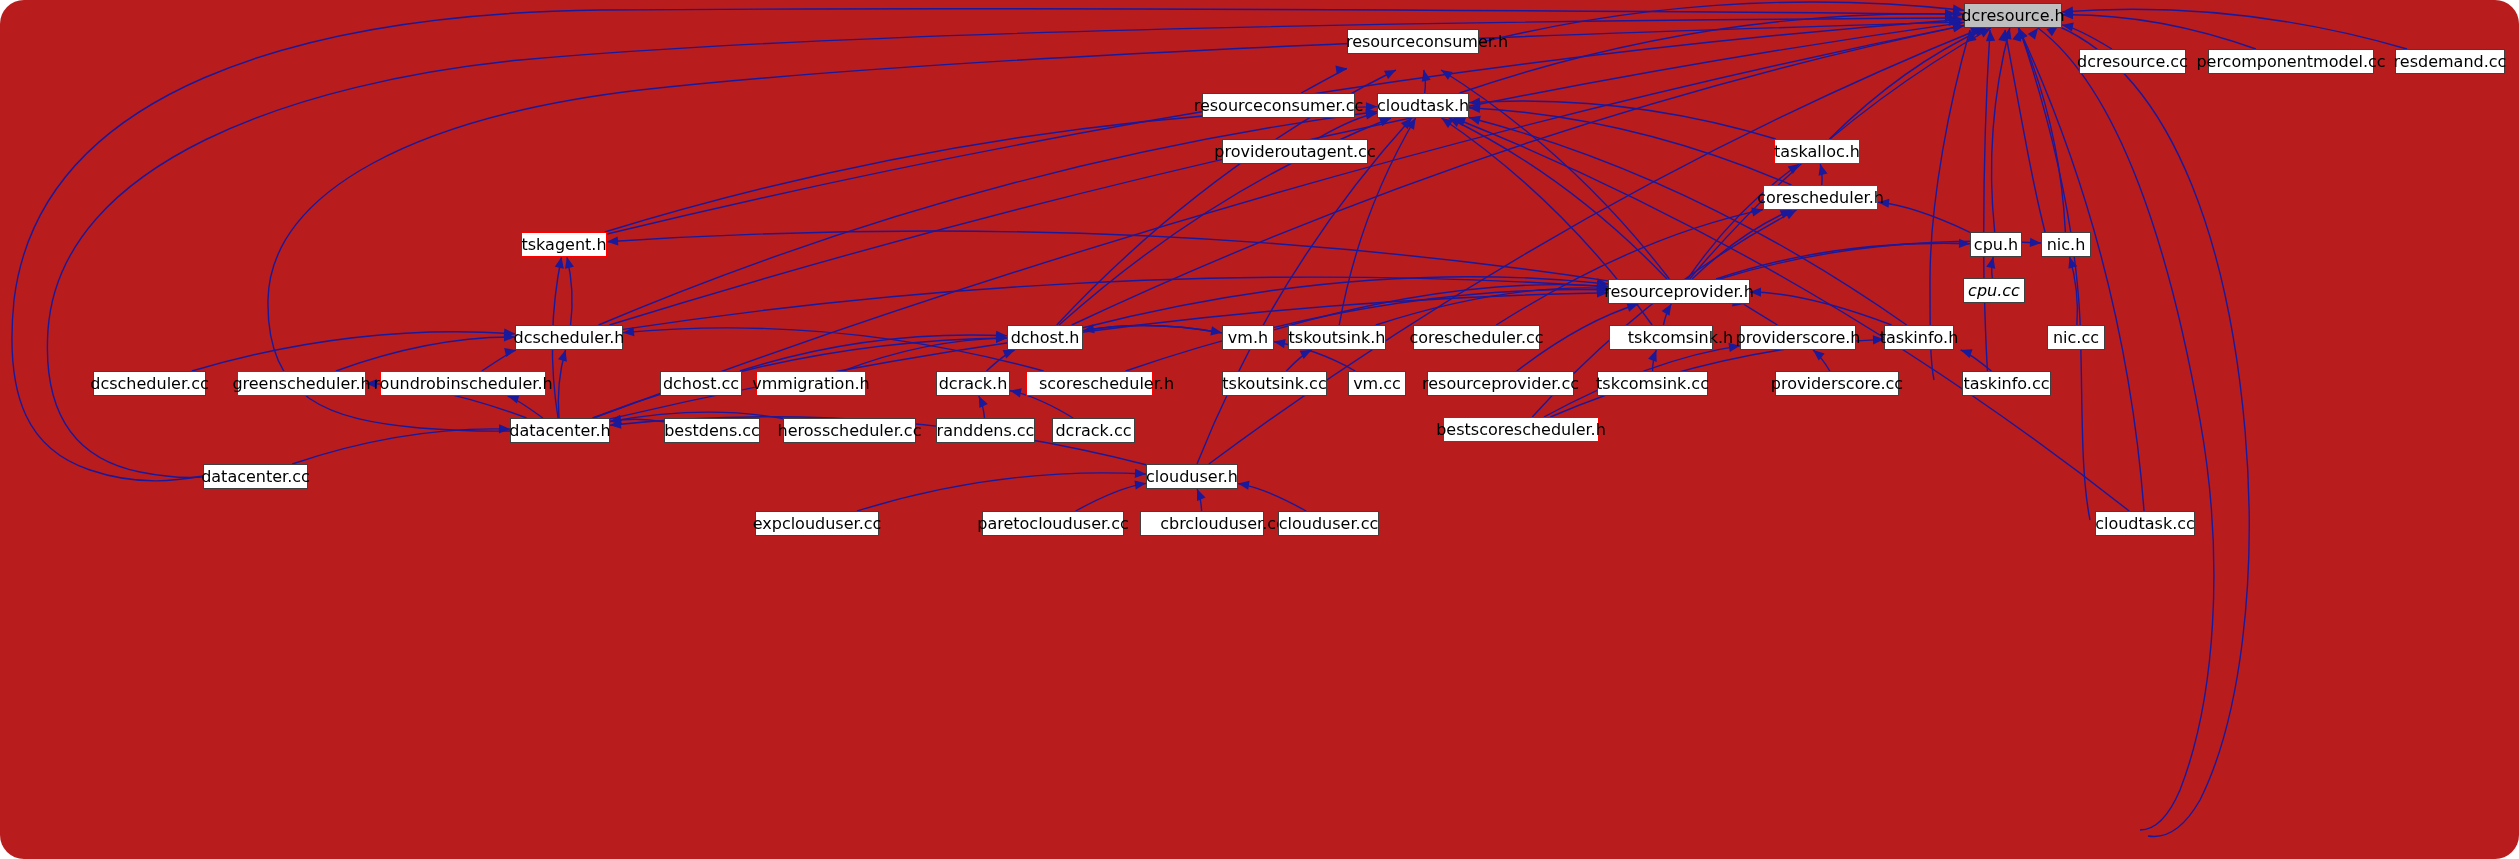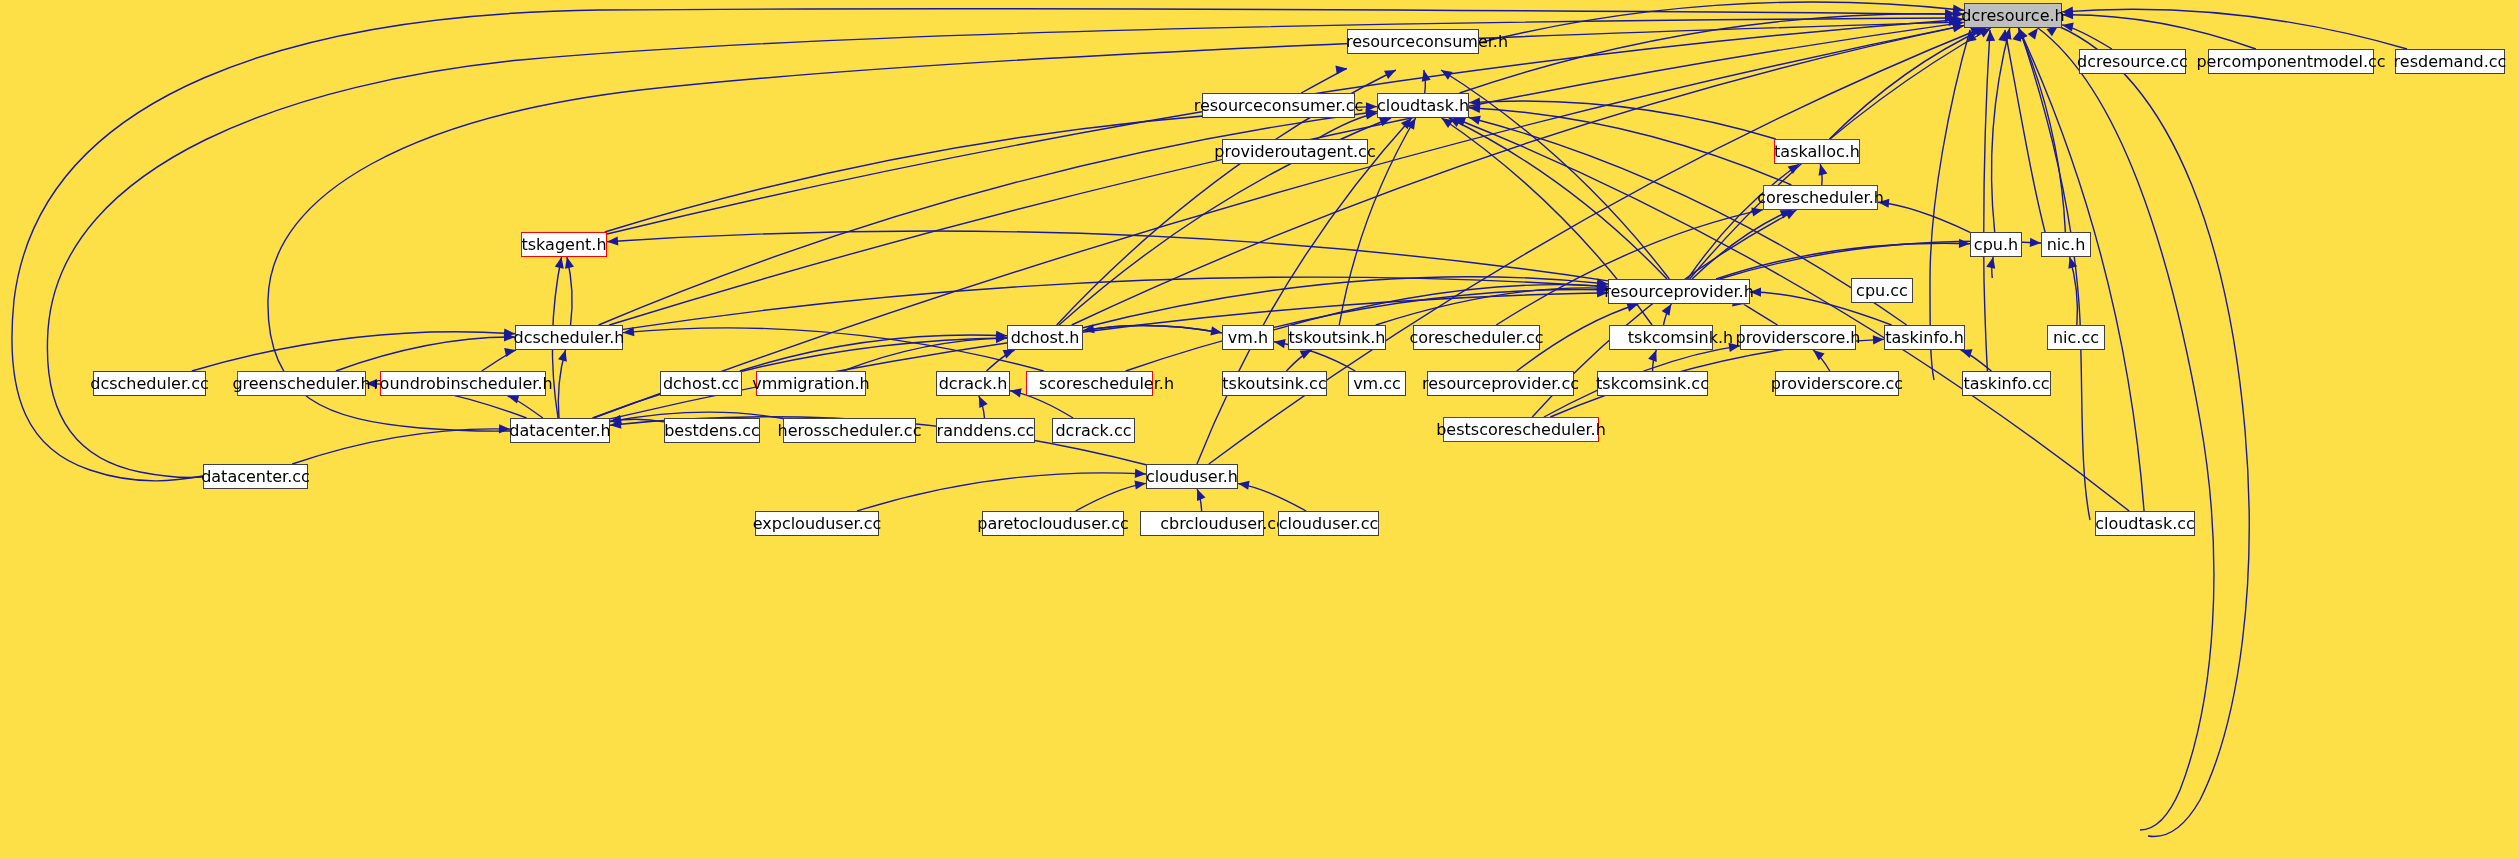--- a/index.html
+++ b/index.html
@@ -1,17 +1,17 @@
 <!DOCTYPE html>
 <html><head>
 <meta charset="utf-8">
 <style>
   html,body{margin:0;padding:0;background:#ffffff;}
   body{font-family:"DejaVu Sans","Liberation Sans",sans-serif;}
-  #graph-root{position:relative;width:2519px;height:859px;background:#fde047;overflow:hidden;}
+  #graph-root{position:relative;width:2519px;height:859px;background:#b91c1c;overflow:hidden;border-radius:24px;}
   svg#edges{position:absolute;left:0;top:0;width:2519px;height:859px;pointer-events:none;}
   .node{position:absolute;box-sizing:border-box;display:flex;align-items:center;justify-content:center;
         background:#ffffff;border:1px solid #404040;color:#000;white-space:nowrap;
         font-size:16px;line-height:1;letter-spacing:0px;}
   .node.root{background:#bfbfbf;border:1px solid #404040;}
   .node.redborder{border:1px solid #ff0000;}
   .node span{pointer-events:none;}
 </style>
 </head>
 <body>
@@ -240,21 +240,21 @@
       </div>
       <div class="node redborder" style="left: 521px; top: 232px; width: 86px; height: 25px;">
         <span>tskagent.h</span>
       </div>
       <div class="node" style="left: 1970px; top: 232px; width: 52px; height: 25px;">
         <span>cpu.h</span>
       </div>
       <div class="node" style="left: 2041px; top: 232px; width: 50px; height: 25px;">
         <span>nic.h</span>
       </div>
-      <div class="node" style="left: 1851px; top: 278px; width: 62px; height: 25px;">
+      <div class="node" style="left: 1963px; top: 278px; width: 62px; height: 25px; font-style: italic;">
         <span>cpu.cc</span>
       </div>
       <div class="node" style="left: 1608px; top: 279px; width: 142px; height: 25px;">
         <span>resourceprovider.h</span>
       </div>
       <div class="node" style="left: 515px; top: 325px; width: 108px; height: 25px;">
         <span>dcscheduler.h</span>
       </div>
       <div class="node" style="left: 1007px; top: 325px; width: 76px; height: 25px;">
         <span>dchost.h</span>
@@ -267,21 +267,21 @@
       </div>
       <div class="node" style="left: 1413px; top: 325px; width: 127px; height: 25px;">
         <span>corescheduler.cc</span>
       </div>
       <div class="node" style="left: 1609px; top: 325px; width: 104px; height: 25px; padding-left: 39px;">
         <span>tskcomsink.h</span>
       </div>
       <div class="node" style="left: 1740px; top: 325px; width: 116px; height: 25px;">
         <span>providerscore.h</span>
       </div>
-      <div class="node" style="left: 1884px; top: 325px; width: 81px; height: 25px;">
+      <div class="node" style="left: 1884px; top: 325px; width: 70px; height: 25px;">
         <span>taskinfo.h</span>
       </div>
       <div class="node" style="left: 2047px; top: 325px; width: 58px; height: 25px;">
         <span>nic.cc</span>
       </div>
       <div class="node" style="left: 93px; top: 371px; width: 113px; height: 25px;">
         <span>dcscheduler.cc</span>
       </div>
       <div class="node redborder" style="left: 237px; top: 371px; width: 129px; height: 25px;">
         <span>greenscheduler.h</span>

